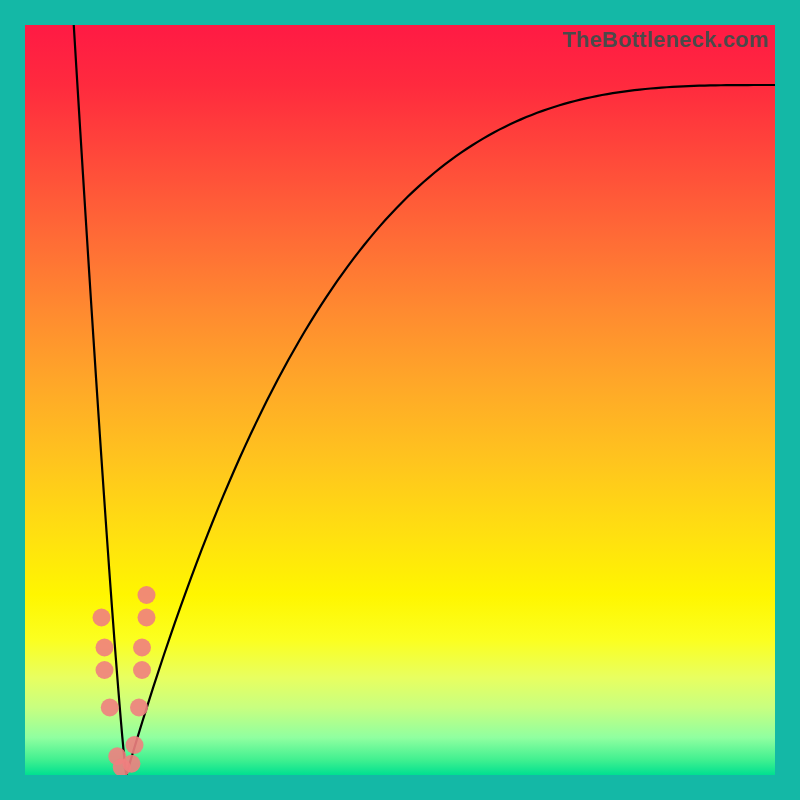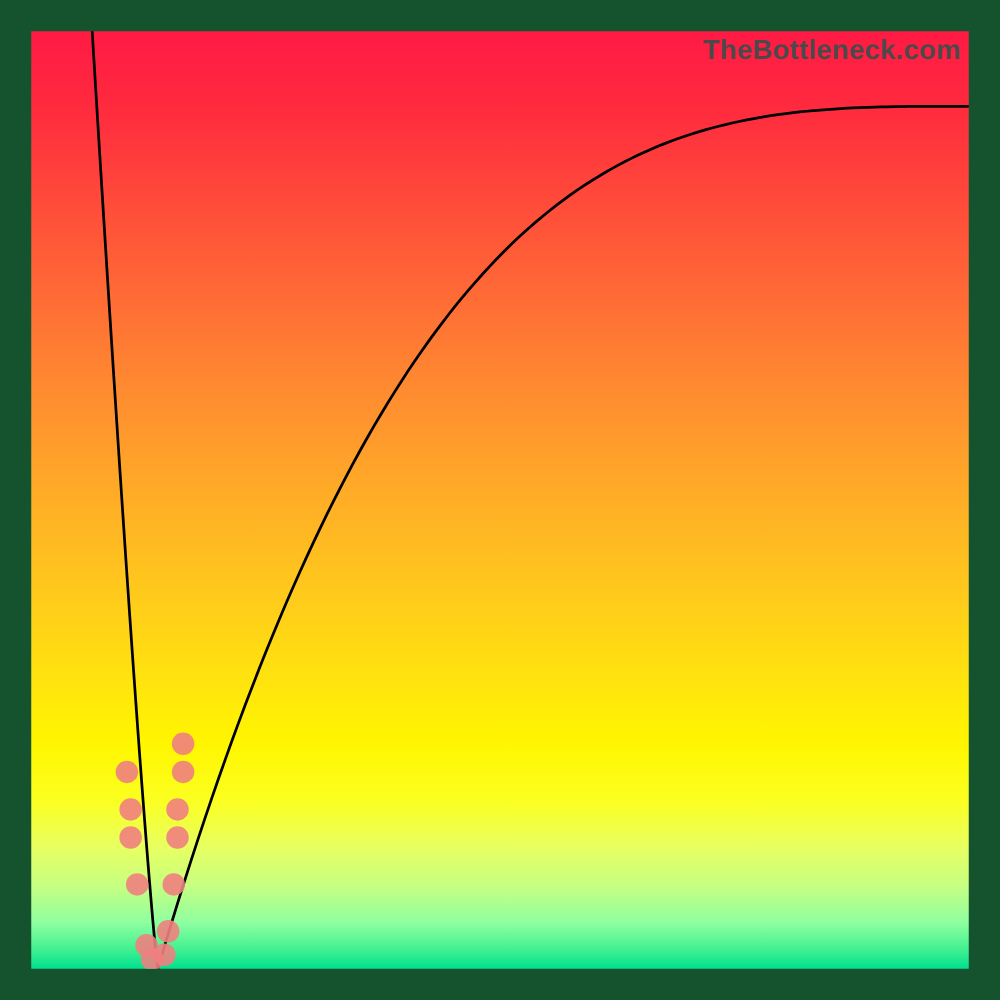--- a/index.html
+++ b/index.html
@@ -7,21 +7,21 @@
     padding: 0;
     width: 800px;
     height: 800px;
     overflow: hidden;
     background: #000;
   }
   .frame {
     position: relative;
     width: 800px;
     height: 800px;
-    background: #14532d;
+    background: #14b8a6;
   }
   .plot {
     position: absolute;
     left: 25px;
     top: 25px;
     width: 750px;
     height: 750px;
     background: linear-gradient(to bottom,
       #ff1a44 0%,
       #ff2a3e 8%,

